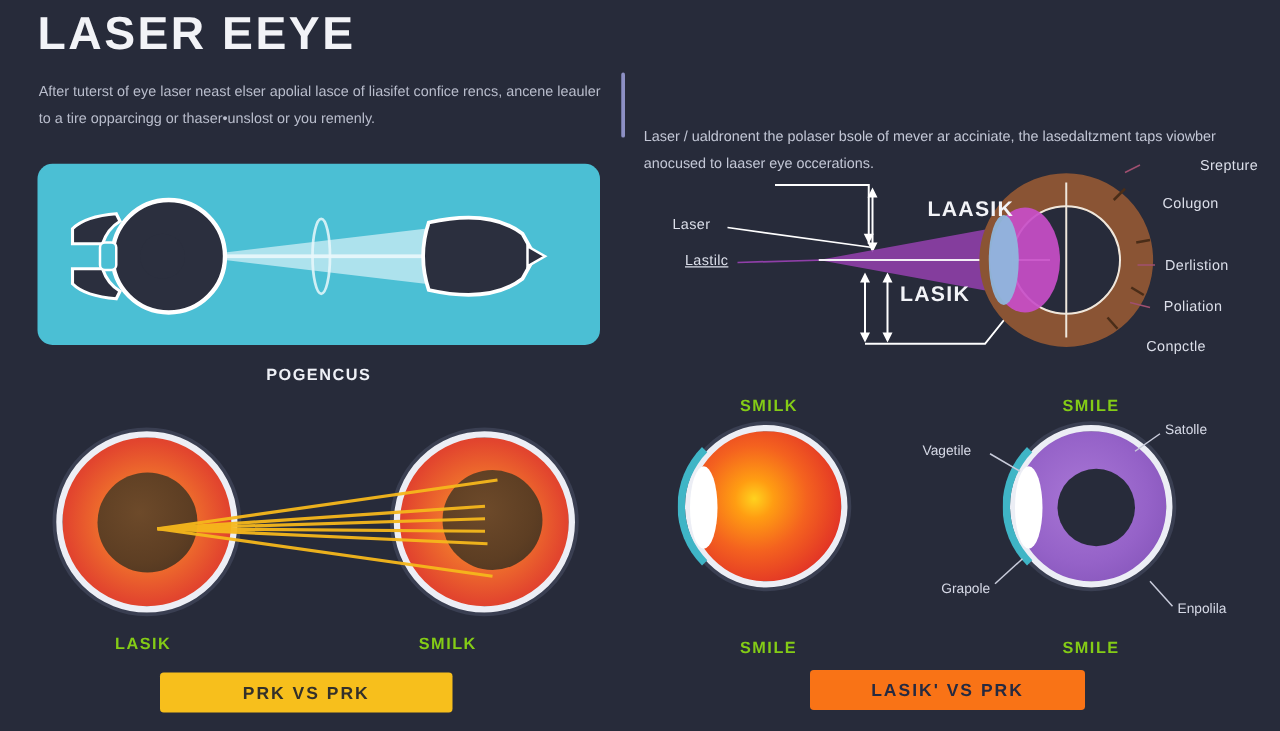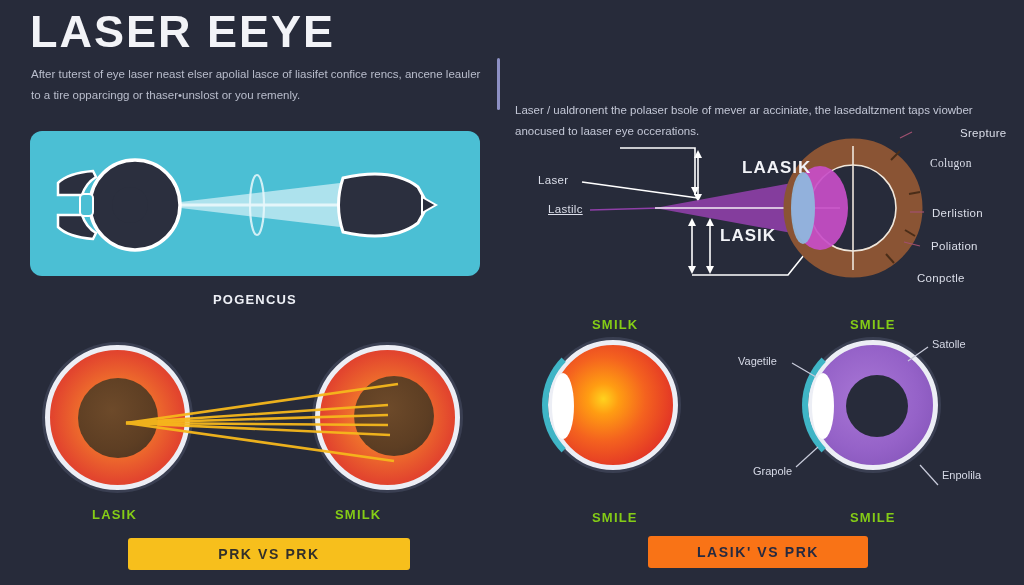--- a/index.html
+++ b/index.html
@@ -7,21 +7,21 @@
     width: 1024px; height: 585px;
     background: #272b3a;
     font-family: "Liberation Sans", sans-serif;
     overflow: hidden;
   }
   .page { position: relative; width: 1024px; height: 585px; background: #272b3a; }
 
   
   .title {
     position: absolute; left: 30px; top: 8px;
-    font-size: 45px; font-weight: 700; letter-spacing: 2px;
+    font-size: 37px; font-weight: 700; letter-spacing: 2px;
     color: #f2f3f7; line-height: 1.05;
   }
   .intro-left {
     position: absolute; left: 31px; top: 64px; width: 450px;
     font-size: 11.5px; line-height: 1.85; color: #b9bdcc;
   }
   .col-divider {
     position: absolute; left: 497px; top: 58px;
     width: 3px; height: 52px; background: #8d90c4; border-radius: 2px;
   }
@@ -177,21 +177,21 @@
       <line x1="384" y1="122" x2="400" y2="126" stroke="#a05070" stroke-width="1.2"></line>
     </svg>
 
     <div class="dlabel" style="left:18px; top:54px;">Laser</div>
     <div class="dlabel" style="left:28px; top:83px;text-decoration:underline;">Lastilc</div>
 
     <div class="dlabel big" style="left:222px; top:38px;">LAASIK</div>
     <div class="dlabel big" style="left:200px; top:106px;">LASIK</div>
 
     <div class="dlabel" style="left:392px; top:7px;margin-left:48px;">Srepture</div>
-    <div class="dlabel" style="left:410px; top:37px;font-family:Liberation Serif, serif;">Colugon</div>
+    <div class="dlabel" style="left:410px; top:37px;">Colugon</div>
     <div class="dlabel" style="left:412px; top:87px;">Derlistion</div>
     <div class="dlabel" style="left:411px; top:120px;">Poliation</div>
     <div class="dlabel" style="left:397px; top:152px;">Conpctle</div>
   </div>
 
   <div class="eyes-bl">
 
     <div class="eye-round eye-fire" style="left:15px; top:10px; width:145px; height:145px;">
       <div class="eye-pupil-brown" style="left:28px; top:28px; width:80px; height:80px;"></div>
     </div>
@@ -236,19 +236,19 @@
     </svg>
 
     <div class="caption-row" style="left:62px;  top:12px;">SMILK</div>
     <div class="caption-row" style="left:62px;  top:205px;">SMILE</div>
     <div class="caption-row" style="left:320px; top:12px;">SMILE</div>
     <div class="caption-row" style="left:320px; top:205px;">SMILE</div>
 
     <div class="callout" style="left:208px; top:50px;">Vagetile</div>
     <div class="callout" style="left:402px; top:33px;">Satolle</div>
     <div class="callout" style="left:223px; top:160px;">Grapole</div>
-    <div class="callout" style="left:412px; top:164px;">Enpolila</div>
-  </div>
-
-  <div class="btn btn-yellow" style="left:128px; top:538px; width:282px; height:32px;">PRK VS PRK</div>
+    <div class="callout" style="left:412px; top:176px;">Enpolila</div>
+  </div>
+
+  <div class="btn btn-yellow" style="left:128px; top:538px; width:234px; height:32px;">PRK VS PRK</div>
   <div class="btn btn-lav" style="left:648px; top:536px; width:220px; height:32px;">LASIK' VS PRK</div>
 
 </div>
 
 </body></html>

